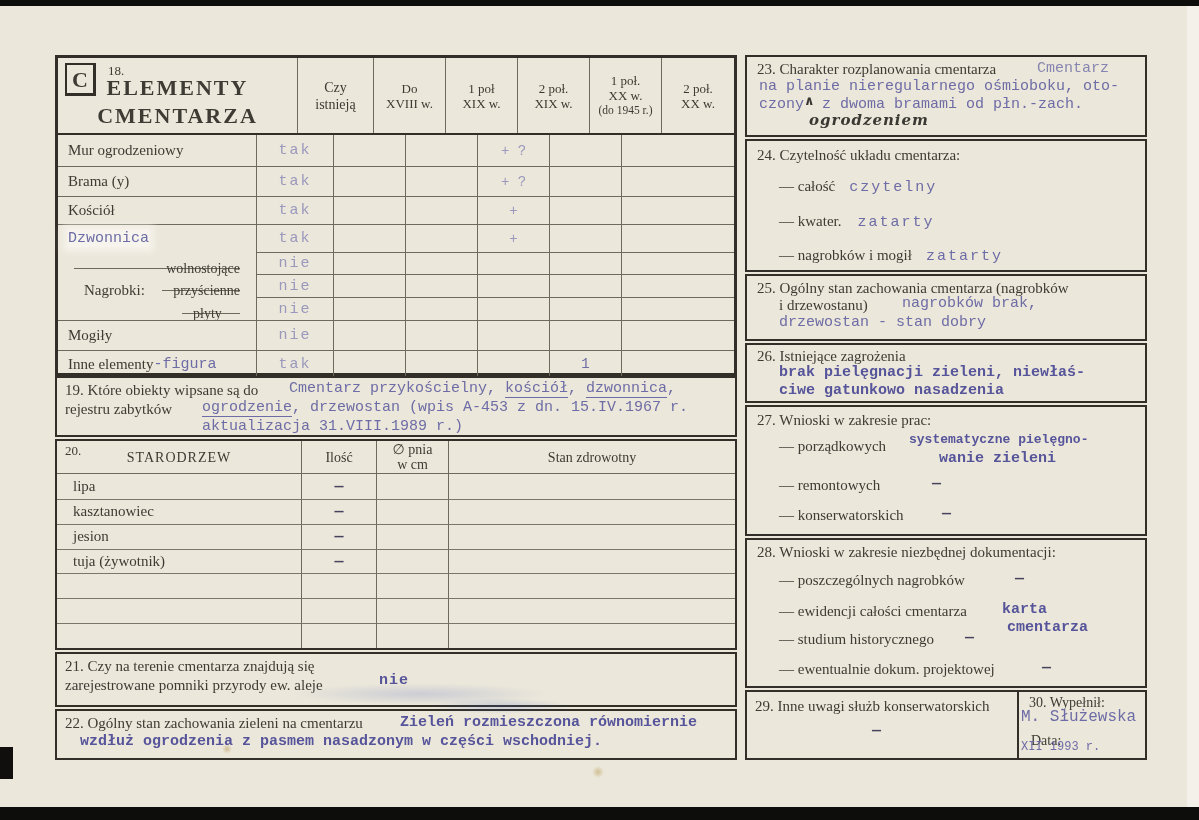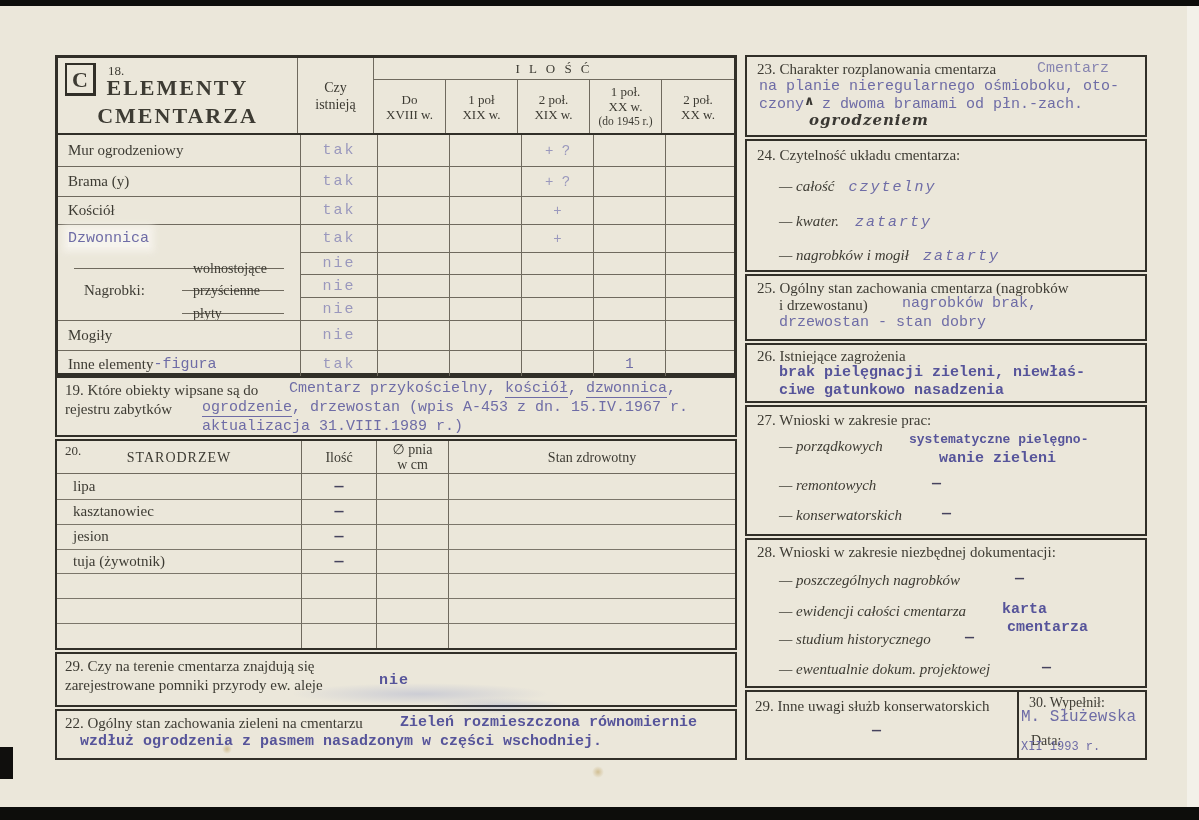--- a/index.html
+++ b/index.html
@@ -55,21 +55,21 @@
        font-size:13px;letter-spacing:3px;line-height:22px;}
   .qty-cols{flex:1;display:flex;}
   .qc{width:72px;border-right:1px solid var(--ln);display:flex;flex-direction:column;
       align-items:center;justify-content:center;font-size:13px;line-height:15px;text-align:center;}
   .qc.last{border-right:none;flex:1;}
   .qc .sm{font-size:11.5px;}
 
   .t-row{display:flex;}
   .cell{display:flex;align-items:center;border-right:1px solid var(--ln);}
   .t-row:not(.first) .cell{border-top:1px solid var(--ln);}
-  .cl{width:243px;padding-left:10px;font-size:15px;}
+  .cl{width:199px;padding-left:10px;font-size:15px;}
   .ce{width:77px;justify-content:center;font-size:15px;letter-spacing:2px;}
   .cq{width:72px;justify-content:center;font-size:14px;}
   .cq.last{border-right:none;flex:1;}
   .cl.split{padding:16px;border-top:none !important;}
   .gl{width:108px;height:100%;display:flex;align-items:center;padding-left:10px;font-size:15px;}
   .gr{flex:1;height:100%;display:flex;align-items:center;border-left:1px solid var(--ln);
       padding-left:10px;font-size:14px;}
   .gt{border-top:1px solid var(--ln);}
   .dz{background:rgba(248,246,240,.85);box-shadow:0 0 7px 5px rgba(248,246,240,.75);}
 
@@ -102,21 +102,21 @@
   #s23{top:55px;height:82px;}
   #s24{top:139px;height:133px;}
   #s25{top:274px;height:67px;}
   #s26{top:343px;height:60px;}
   #s27{top:405px;height:131px;}
   #s28{top:538px;height:150px;}
   #s29{top:690px;height:70px;display:flex;}
   .s29-l{width:272px;border-right:2px solid var(--hv);position:relative;}
   .s29-r{flex:1;position:relative;}
 
-  .item-line{font-size:15px;font-style:italic;}
+  .item-line{font-size:15px;}
   .smudge{position:absolute;pointer-events:none;}
   .sm-blue{background:radial-gradient(ellipse at center,rgba(80,100,190,.20) 0%,rgba(80,100,190,0) 70%);}
   .sm-stain{background:radial-gradient(circle,rgba(170,130,40,.4) 0%,rgba(170,130,40,0) 70%);}
 </style>
 </head>
 <body>
 
 <div class="topbar"></div>
 <div class="paper"></div>
 <div class="botbar"></div>
@@ -129,21 +129,20 @@
       <div class="cbox">C</div>
       <div class="fno">18.</div>
       <div class="ttl" style="top:17px;">ELEMENTY</div>
       <div class="ttl" style="top:45px;">CMENTARZA</div>
     </div>
     <div class="th-exists">
       <span>Czy</span>
       <span>istnieją</span>
     </div>
     <div class="qty-wrap">
-      <div class="qty-title">I L O Ś Ć</div>
       <div class="qty-cols">
         <div class="qc">
             <span>Do</span>
             <span>XVIII w.</span>
           </div>
         <div class="qc">
             <span>1 poł</span>
             <span>XIX w.</span>
           </div>
         <div class="qc">
@@ -322,21 +321,21 @@
         <div class="sl"></div>
         <div class="sq"></div>
         <div class="sd"></div>
         <div class="sh"></div>
       </div>
   </div>
 </div>
 
 <div class="box" id="s21">
   <div class="rel">
-    <div class="abs p" style="left:8px;top:4px;">29.  Czy na terenie cmentarza znajdują się</div>
+    <div class="abs p" style="left:8px;top:4px;">21.  Czy na terenie cmentarza znajdują się</div>
     <div class="abs p" style="left:8px;top:23px;">zarejestrowane pomniki przyrody ew. aleje</div>
     <div class="abs typed t-bold" style="left:322px;top:18px;font-size:15px;letter-spacing:1px;">nie</div>
   </div>
 </div>
 
 <div class="box" id="s22">
   <div class="rel">
     <div class="abs p" style="left:8px;top:4px;">22.  Ogólny stan zachowania zieleni na cmentarzu</div>
     <div class="abs typed t-bold tl" style="left:23px;top:22px;font-size:15px;">wzdłuż ogrodzenia z pasmem nasadzonym w części wschodniej.</div>
     <div class="abs typed t-bold tl" style="left:343px;top:3px;font-size:15px;">Zieleń rozmieszczona równomiernie</div>

